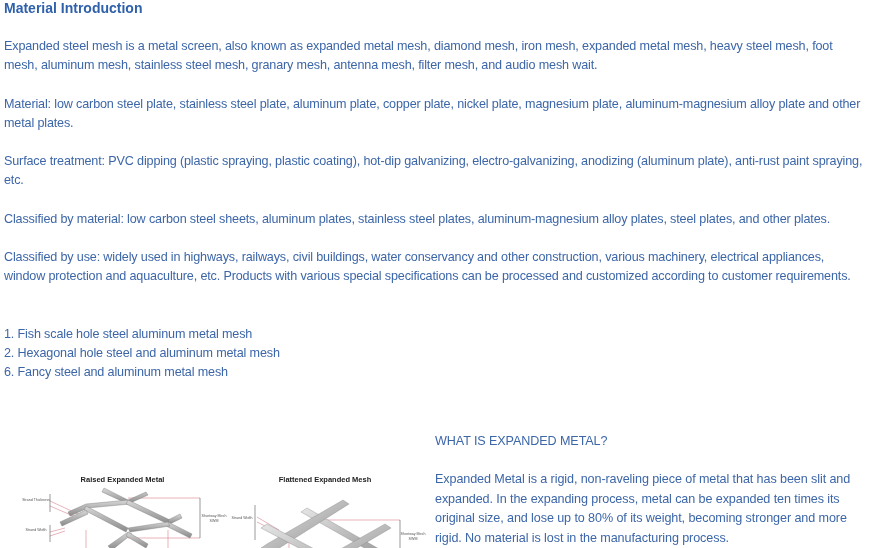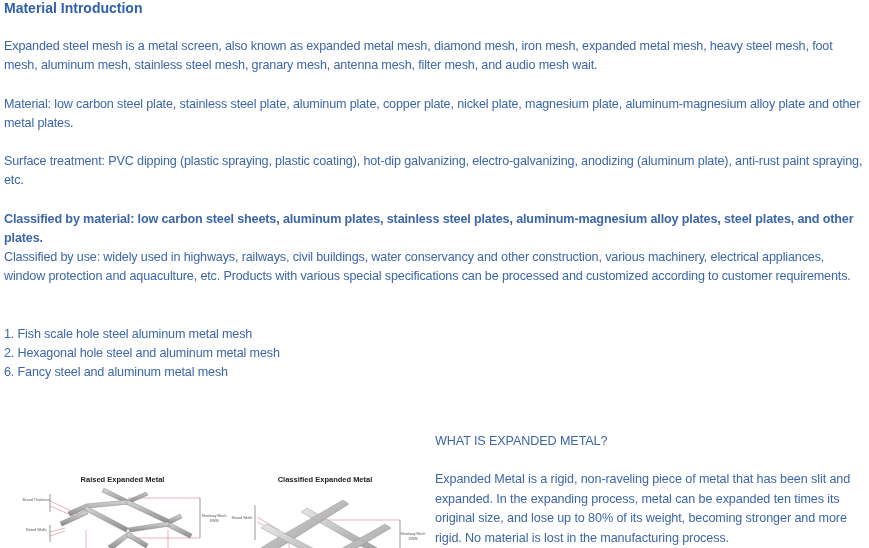--- a/index.html
+++ b/index.html
@@ -14,21 +14,21 @@
       line-height: 17px;
     }
     .para {
       position: absolute; left: 4px; width: 862px;
       font-size: 12.6px; line-height: 19.2px; margin: 0;
       letter-spacing: -0.15px;
     }
     .p1 { top: 37px; }
     .p2 { top: 95px; }
     .p3 { top: 152px; }
-    .p4 { top: 210px; font-weight: bold; }
+    .p4 { top: 210px; }
     .p5 { top: 248px; }
     .p6 { top: 325px; }
     .p6 div { line-height: 19.2px; }
 
     .diagram {
       position: absolute; top: 426px; height: 122px; margin-top: 44px;
     }
     .diag-raised { left: 20px; width: 205px; }
     .diag-flat { left: 225px; width: 200px; }
     .diag-title {
@@ -103,21 +103,21 @@
       <path d="M40 52 L66 40 L68 44 L42 56 Z"></path>
     </g>
   </svg>
   <div class="diag-label" style="left:2px;top:28px;width:28px;">Strand Thickness</div>
   <div class="diag-label" style="left:2px;top:58px;width:28px;">Strand Width</div>
   <div class="diag-label" style="left:180px;top:44px;width:28px;">Shortway Mesh SWM</div>
   <div class="diag-label" style="left:88px;top:114px;width:40px;">Longway Mesh LWM</div>
 </div>
 
 <div class="diagram diag-flat">
-  <div class="diag-title">Classified Expanded Metal</div>
+  <div class="diag-title">Flattened Expanded Mesh</div>
   <svg width="200" height="122" viewBox="0 0 200 122" style="position:absolute;left:0;top:0;">
     <defs>
       <linearGradient id="g2" x1="0" y1="0" x2="1" y2="1">
         <stop offset="0" stop-color="#e6e6e6"></stop>
           <stop offset="1" stop-color="#8f8f8f"></stop>
       </linearGradient>
     </defs>
     <g stroke="#d9828f" stroke-width="0.6" fill="none">
       <line x1="64" y1="68" x2="64" y2="118"></line>
       <line x1="142" y1="68" x2="142" y2="118"></line>

